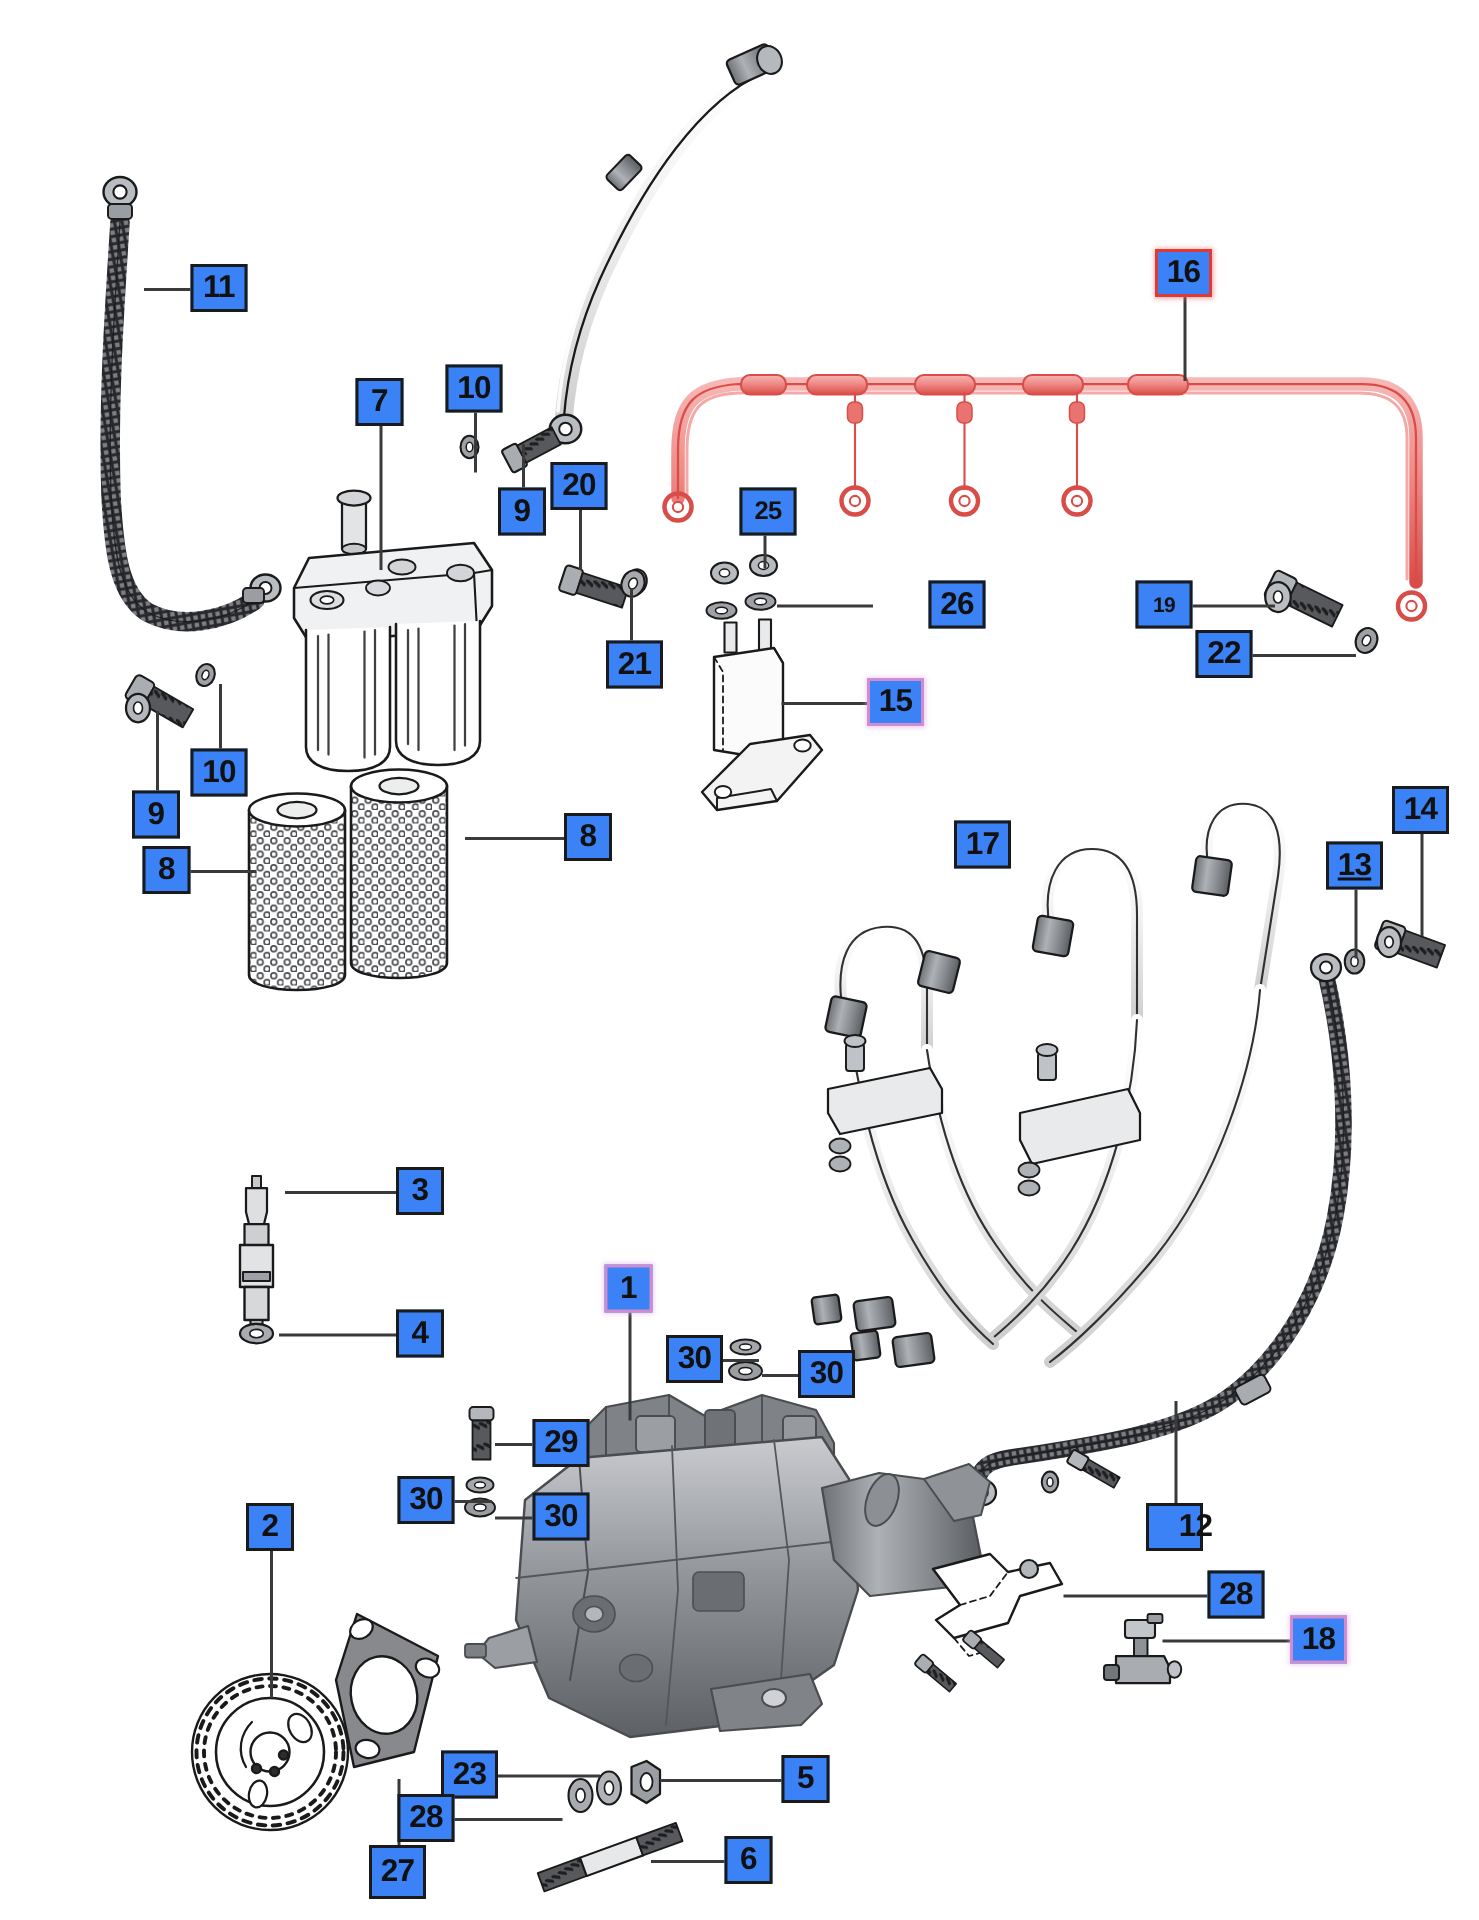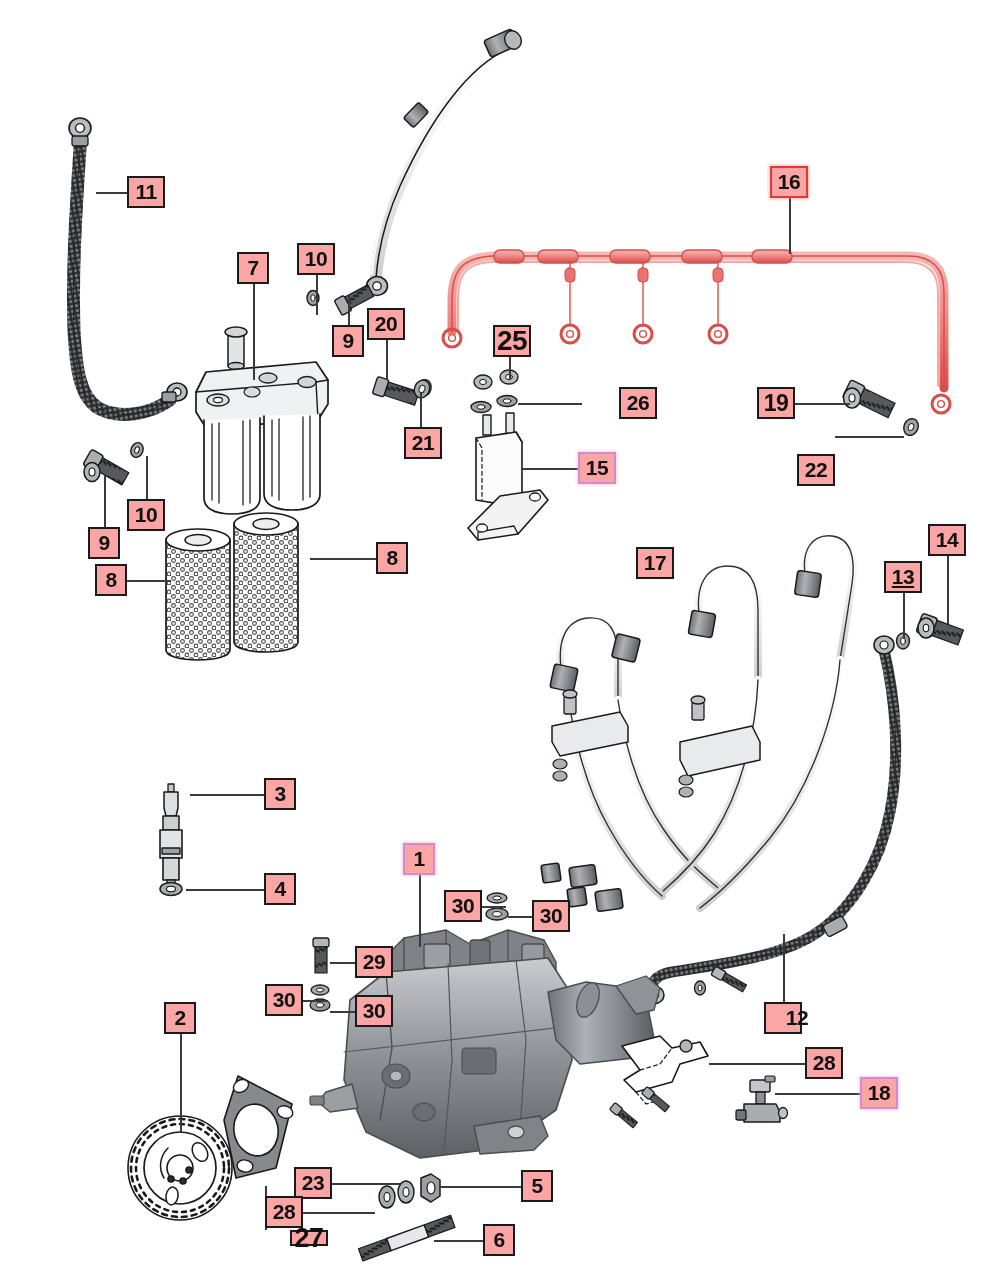--- a/index.html
+++ b/index.html
@@ -26,21 +26,21 @@
   }
   #label-layer {
     position: absolute;
     left: 0; top: 0;
     width: 986px;
     height: 1280px;
   }
   .callout {
     position: absolute;
     box-sizing: border-box;
-    background: #fca5a5;
+    background: #3b82f6;
     border: 2.5px solid #1a1a1a;
     color: #111111;
     font-family: "Liberation Sans", sans-serif;
     font-weight: 700;
     display: flex;
     align-items: center;
     justify-content: center;
     letter-spacing: -0.5px;
     user-select: none;
   }
@@ -558,29 +558,29 @@
       <div class="callout" style="left: 127px; top: 499px; width: 38px; height: 32px; font-size: 21px;">10</div>
       <div class="callout" style="left: 297px; top: 243px; width: 38px; height: 32px; font-size: 21px;">10</div>
       <div class="callout" style="left: 127px; top: 176px; width: 38px; height: 32px; font-size: 21px;">11</div>
       <div class="callout" style="left: 764px; top: 1002px; width: 38px; height: 32px; font-size: 21px; padding-left: 28px;">12</div>
       <div class="callout" style="left: 884px; top: 561px; width: 38px; height: 32px; font-size: 21px; text-decoration: underline;">13</div>
       <div class="callout" style="left: 928px; top: 524px; width: 38px; height: 32px; font-size: 21px;">14</div>
       <div class="callout hl-magenta" style="left: 578px; top: 452px; width: 38px; height: 32px; font-size: 21px;">15</div>
       <div class="callout hl-red" style="left: 770px; top: 166px; width: 38px; height: 32px; font-size: 21px;">16</div>
       <div class="callout" style="left: 636px; top: 536px; width: 38px; height: 32px; font-size: 21px; margin-top: 11px;">17</div>
       <div class="callout hl-magenta" style="left: 860px; top: 1077px; width: 38px; height: 32px; font-size: 21px;">18</div>
-      <div class="callout" style="left: 757px; top: 387px; width: 38px; height: 32px; font-size: 23px;">19</div>
+      <div class="callout" style="left: 757px; top: 387px; width: 38px; height: 32px; font-size: 14px;">19</div>
       <div class="callout" style="left: 367px; top: 308px; width: 38px; height: 32px; font-size: 21px;">20</div>
       <div class="callout" style="left: 404px; top: 427px; width: 38px; height: 32px; font-size: 21px;">21</div>
-      <div class="callout" style="left: 797px; top: 420px; width: 38px; height: 32px; font-size: 21px; margin-top: 34px;">22</div>
+      <div class="callout" style="left: 797px; top: 420px; width: 38px; height: 32px; font-size: 21px;">22</div>
       <div class="callout" style="left: 294px; top: 1167px; width: 38px; height: 32px; font-size: 21px;">23</div>
       <div class="callout" style="left: 265px; top: 1196px; width: 38px; height: 32px; font-size: 21px;">28</div>
-      <div class="callout" style="left: 493px; top: 325px; width: 38px; height: 32px; font-size: 28px;">25</div>
+      <div class="callout" style="left: 493px; top: 325px; width: 38px; height: 32px; font-size: 17px;">25</div>
       <div class="callout" style="left: 582px; top: 387px; width: 38px; height: 32px; font-size: 21px; margin-left: 37px;">26</div>
-      <div class="callout" style="left: 246px; top: 1230px; width: 38px; height: 16px; font-size: 27px; margin-left: 44px;">27</div>
+      <div class="callout" style="left: 246px; top: 1230px; width: 38px; height: 36px; font-size: 21px;">27</div>
       <div class="callout" style="left: 805px; top: 1047px; width: 38px; height: 32px; font-size: 21px;">28</div>
       <div class="callout" style="left: 355px; top: 946px; width: 38px; height: 32px; font-size: 21px;">29</div>
       <div class="callout" style="left: 444px; top: 890px; width: 38px; height: 32px; font-size: 21px;">30</div>
       <div class="callout" style="left: 532px; top: 900px; width: 38px; height: 32px; font-size: 21px;">30</div>
       <div class="callout" style="left: 265px; top: 984px; width: 38px; height: 32px; font-size: 21px;">30</div>
       <div class="callout" style="left: 355px; top: 995px; width: 38px; height: 32px; font-size: 21px;">30</div>
     </div>
 
 </div>
 

